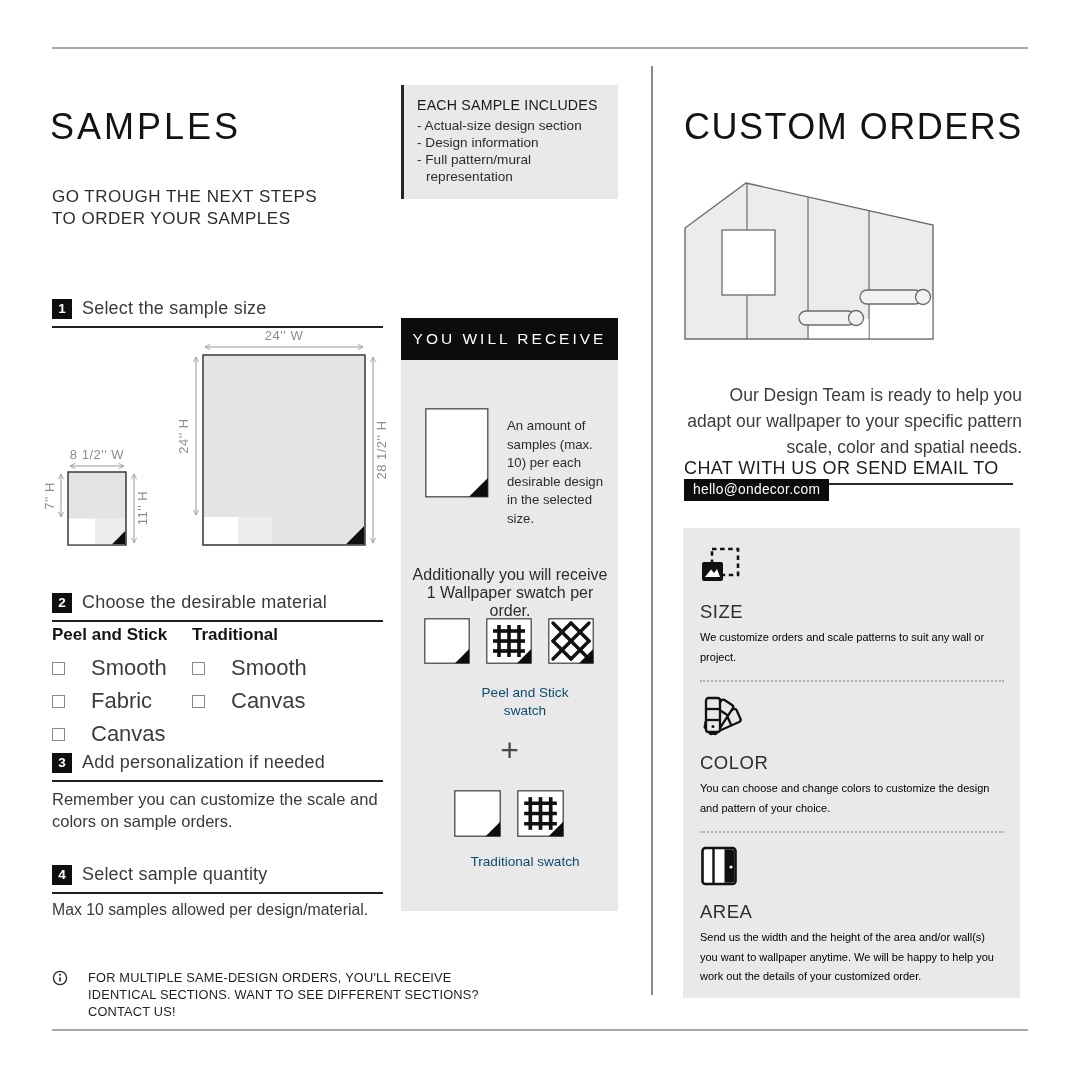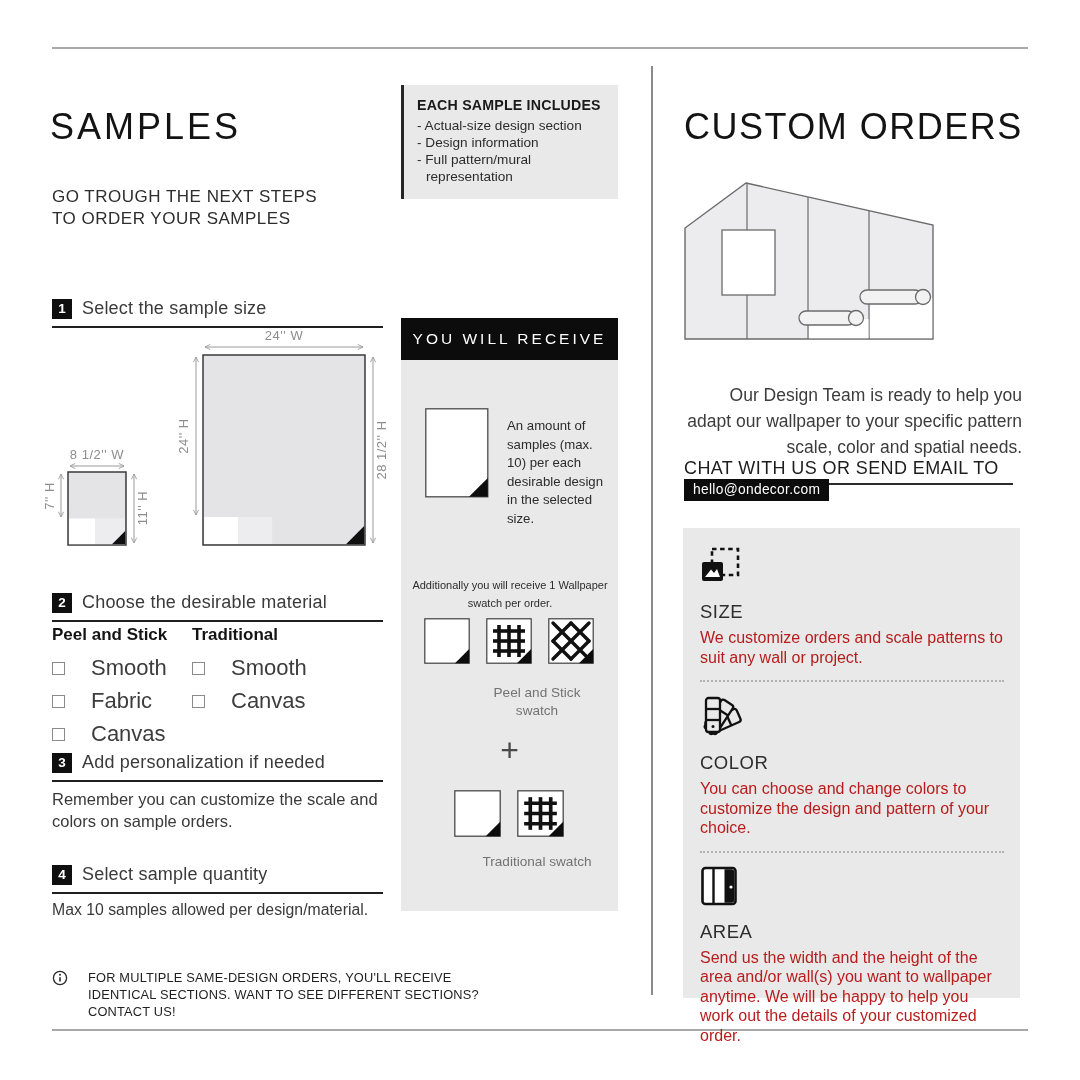--- a/index.html
+++ b/index.html
@@ -16,21 +16,21 @@
 
   .subtitle {
     position:absolute; left:52px; top:169px; font-size:17px; line-height:22px;
     letter-spacing:0.5px; color:#2d2d2d; white-space:pre-line;
   }
 
   .include-box {
     position:absolute; left:401px; top:85px; width:217px; box-sizing:border-box;
     background:#e9e9e9; border-left:3px solid #262626; padding:12px 10px 14px 13px;
   }
-  .include-title { font-size:14.2px; font-weight:700; color:#1a1a1a; letter-spacing:0.2px; margin-bottom:4px; }
+  .include-title { font-size:14.2px; font-weight:400; color:#1a1a1a; letter-spacing:0.2px; margin-bottom:4px; }
   .include-item { font-size:13.6px; line-height:17px; color:#2c2c2c; padding-left:9px; text-indent:-9px; }
   .include-item::before { content:"- "; }
 
   .step {
     position:absolute; left:52px; width:331px; border-bottom:2px solid #1f1f1f;
     padding-bottom:7px; display:flex; align-items:center; gap:10px;
   }
   .step-num {
     width:20px; height:20px; background:#0f0f0f; color:#fff; font-size:13.5px; font-weight:700;
     display:flex; align-items:center; justify-content:center; flex:0 0 20px;
@@ -51,41 +51,41 @@
   .footer-note { position:absolute; left:52px; top:969px; display:flex; gap:20px; width:445px; align-items:flex-start; }
   .footer-text { font-size:12.8px; line-height:17px; letter-spacing:0.2px; color:#1f1f1f; width:428px; }
 
   .receive-banner {
     position:absolute; left:401px; top:318px; width:217px; height:42px; background:#0c0c0c; color:#fff;
     display:flex; align-items:center; justify-content:center; font-size:15.5px; letter-spacing:3px;
   }
   .receive-panel { position:absolute; left:401px; top:360px; width:217px; height:551px; background:#e9e9e9; }
   .sheet-icon { position:absolute; left:24px; top:48px; }
   .amount-text { position:absolute; left:106px; top:57px; width:106px; font-size:13.2px; line-height:18.5px; color:#2c2c2c; }
-  .additional-text { position:absolute; left:9px; top:206px; width:200px; text-align:center; font-size:11px; line-height:18px; color:#2c2c2c;margin-top:10px; }
+  .additional-text { position:absolute; left:9px; top:206px; width:200px; text-align:center; font-size:16px; line-height:18px; color:#2c2c2c; }
   .swatch-row { position:absolute; display:flex; gap:16px; }
-  .small-label { position:absolute; left:16px; width:240px; text-align:center; font-size:13.6px; line-height:18px; color:#737373; }
+  .small-label { position:absolute; left:4px; width:240px; text-align:center; font-size:13.6px; line-height:18px; color:#0c4a6e; }
   .small-label span { display:inline-block; width:120px; }
   .plus-sign { position:absolute; left:0; top:372px; width:217px; text-align:center; font-size:32px; font-weight:400; color:#4a4a4a; }
 
   .intro { position:absolute; left:684px; top:364px; width:338px; font-size:17.5px; line-height:26px; color:#3c3c3c;text-align:right; }
   .contact-label {
     position:absolute; left:684px; top:458px; font-size:18px; letter-spacing:0.4px; color:#1d1d1d;
     border-bottom:2px solid #2a2a2a; padding:0 14px 4px 0; display:inline-block;
   }
   .email-chip {
     position:absolute; left:684px; top:479px; background:#0c0c0c; color:#ffffff;
     font-size:13.8px; letter-spacing:0.3px; padding:3px 9px 4px; display:inline-block;
   }
   .custom-panel {
     position:absolute; left:683px; top:528px; width:337px; height:470px; box-sizing:border-box;
     background:#e9e9e9; padding:18px 16px 0 17px;
   }
   .feature-title { font-size:18.5px; color:#2e2e2e; letter-spacing:0.5px; margin:11px 0 5px; font-weight:400; }
-  .feature-desc { font-size:16px; line-height:19.5px; color:#b91c1c; width:305px; }
+  .feature-desc { font-size:11px; line-height:19.5px; color:#000000; width:305px; }
   .dotted-sep { border:none; border-top:2px dotted #b2b2b2; margin:13px 0 13px; }
 </style>
 </head>
 <body>
 
 <div class="page">
 
   <div class="rule-h" style="top:47px"></div>
   <div class="rule-h" style="top:1029px"></div>
   <div class="divider-v"></div>

